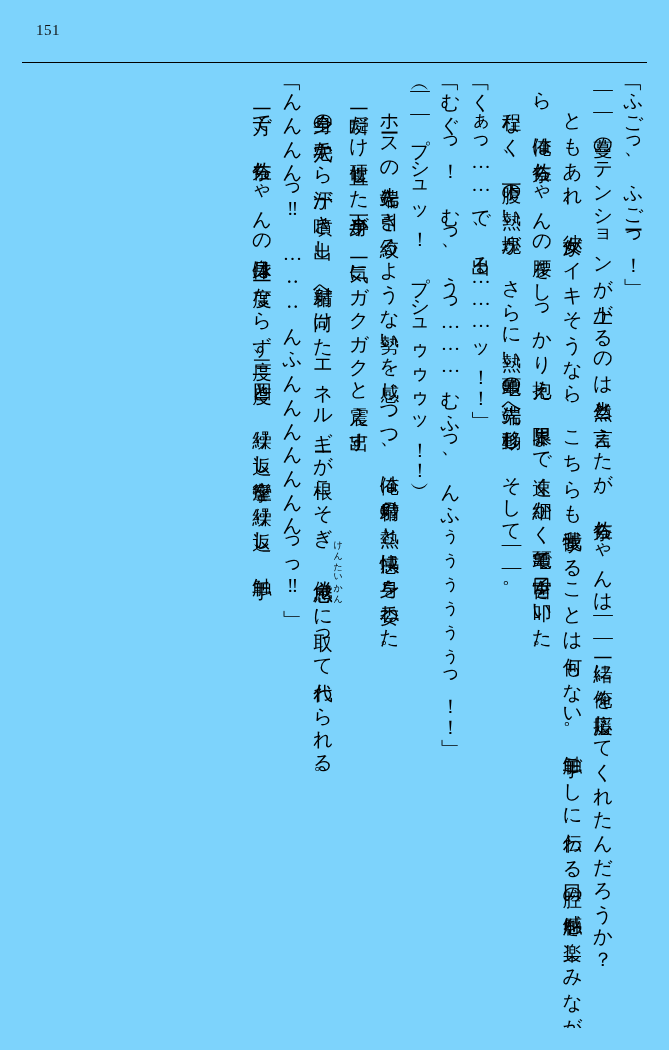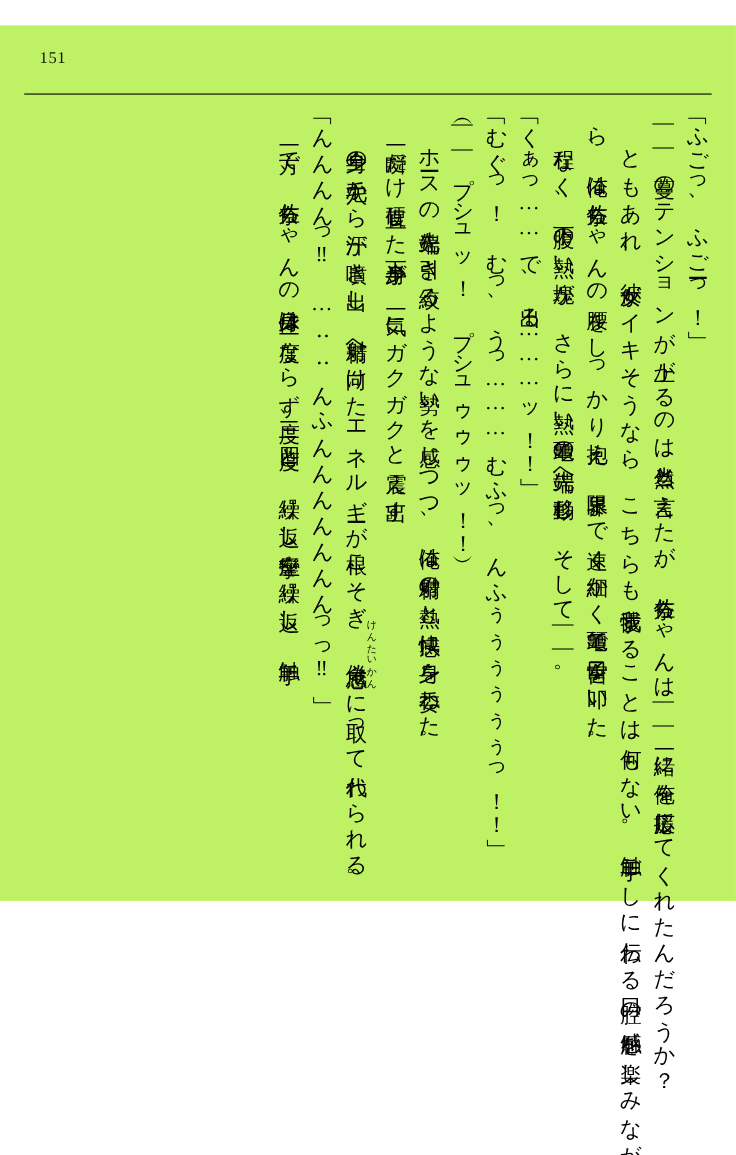--- a/index.html
+++ b/index.html
@@ -10,24 +10,23 @@
   body {
     width: 669px;
     height: 1050px;
     overflow: hidden;
     font-family: "Liberation Serif", "DejaVu Serif", serif;
     color: #000000;
   }
   #page {
     position: relative;
     width: 669px;
-    height: 796px;
-    background: #bef264;
+    height: 1050px;
+    background: #7dd3fc;
     box-sizing: border-box;
-    margin-top: 23px;
   }
   #page-number {
     position: absolute;
     top: 22px;
     left: 36px;
     font-size: 15px;
     letter-spacing: 0.5px;
     font-family: "Liberation Serif", "DejaVu Serif", serif;
     color: #111;
   }

